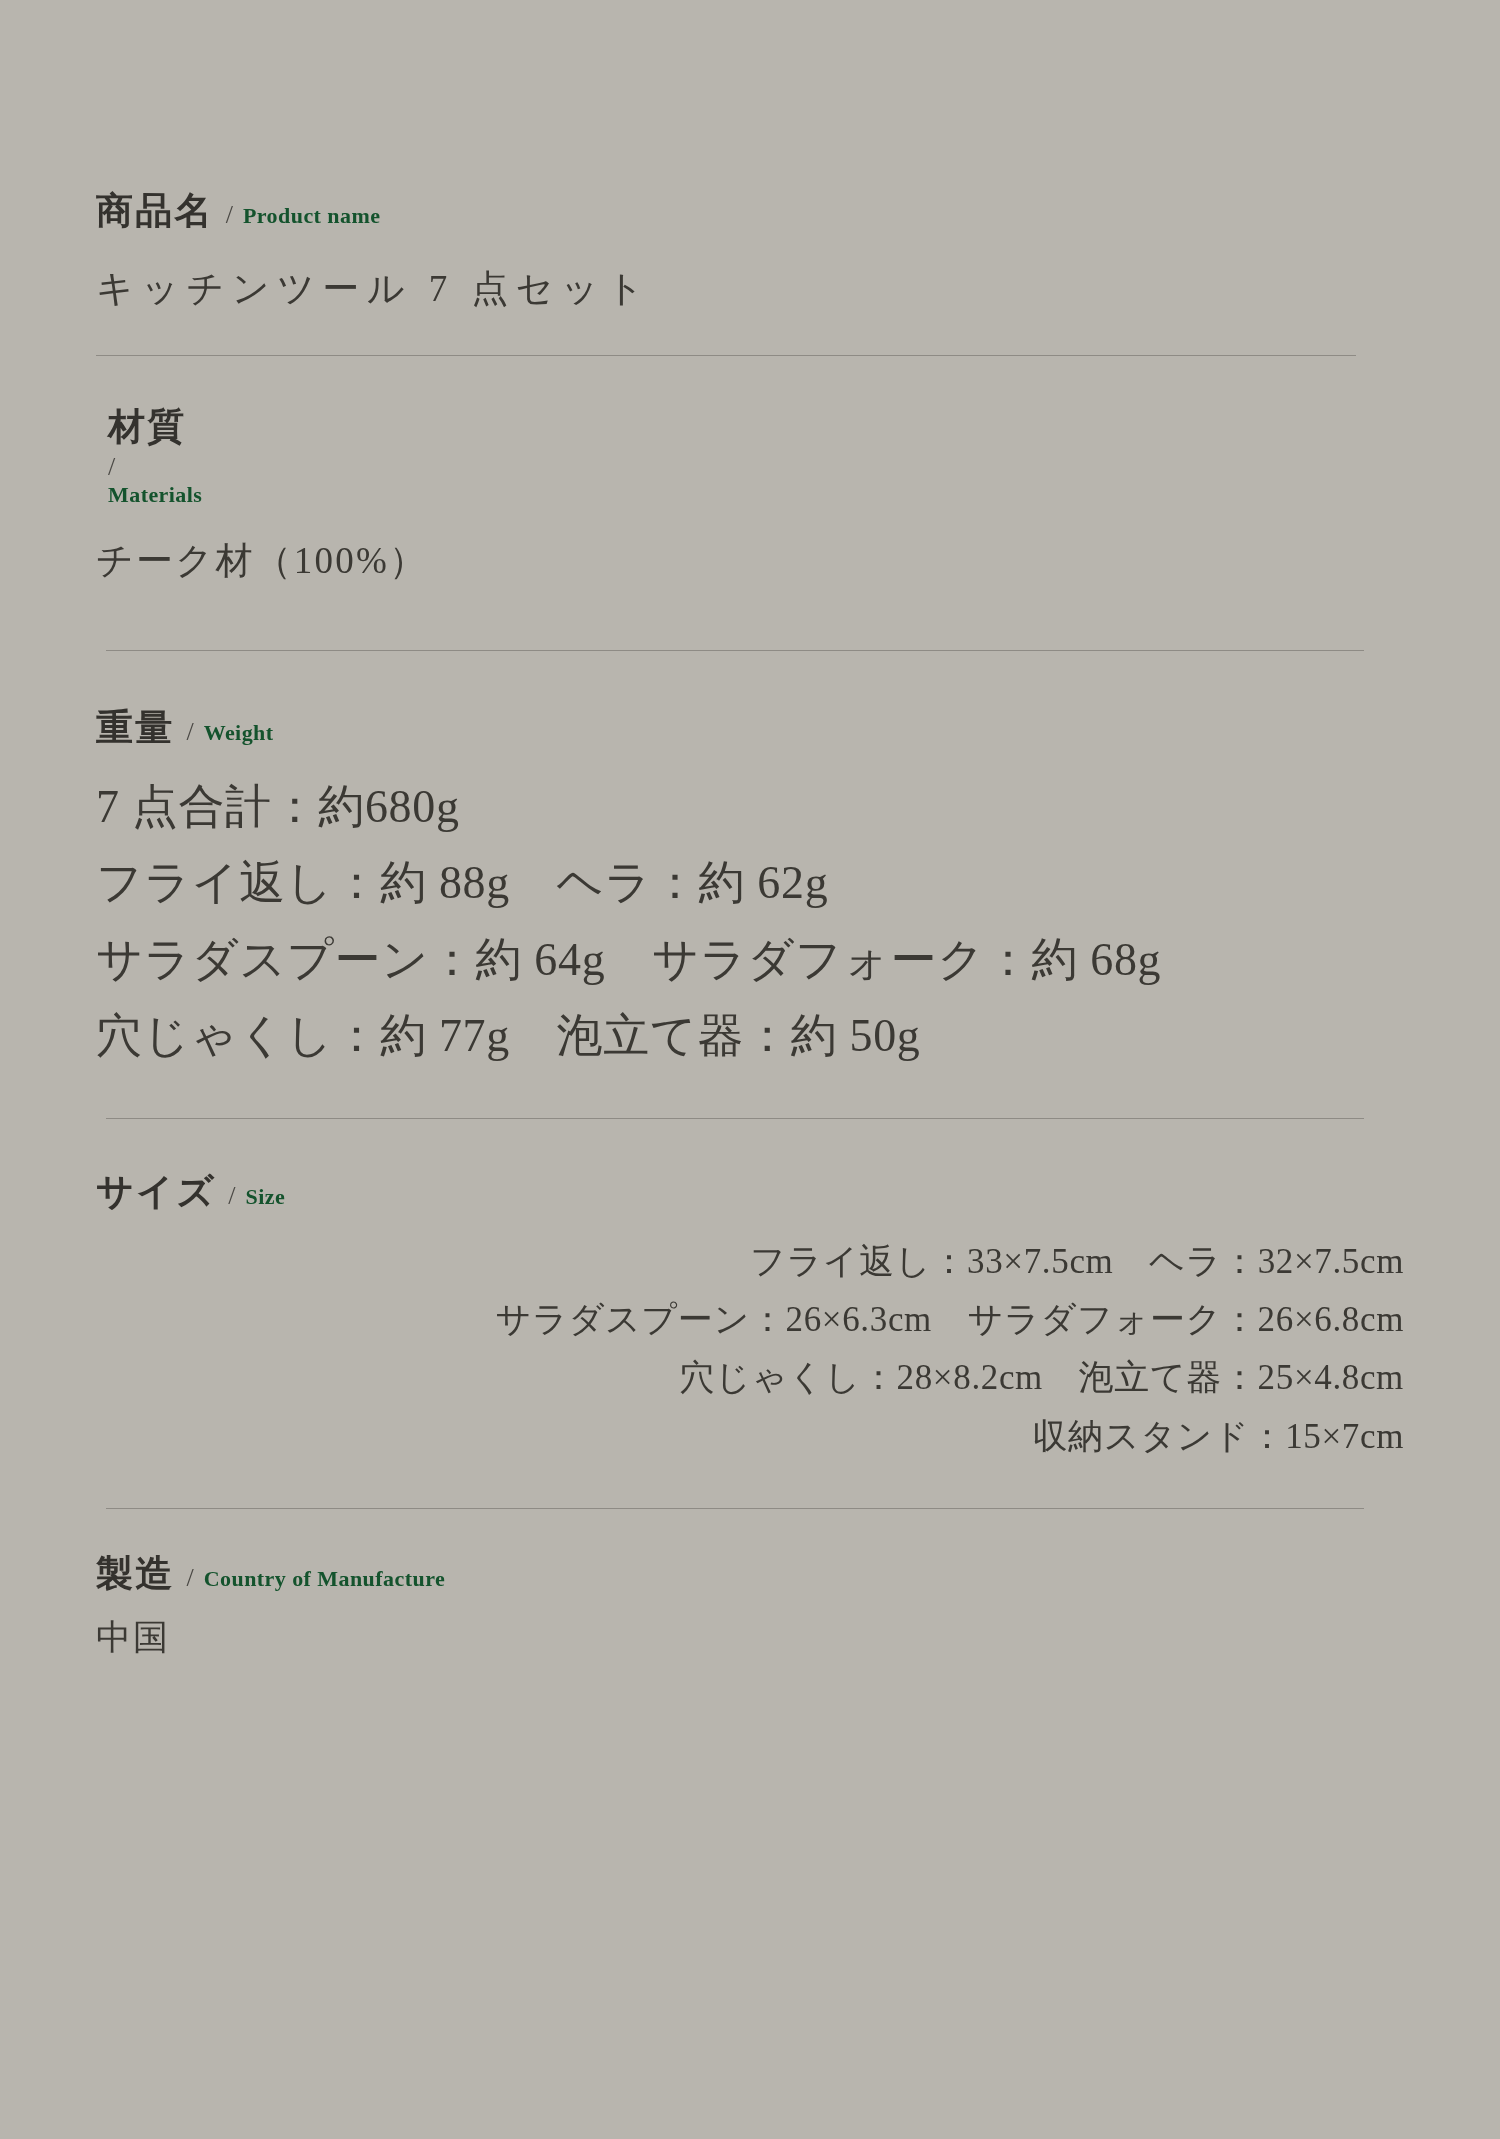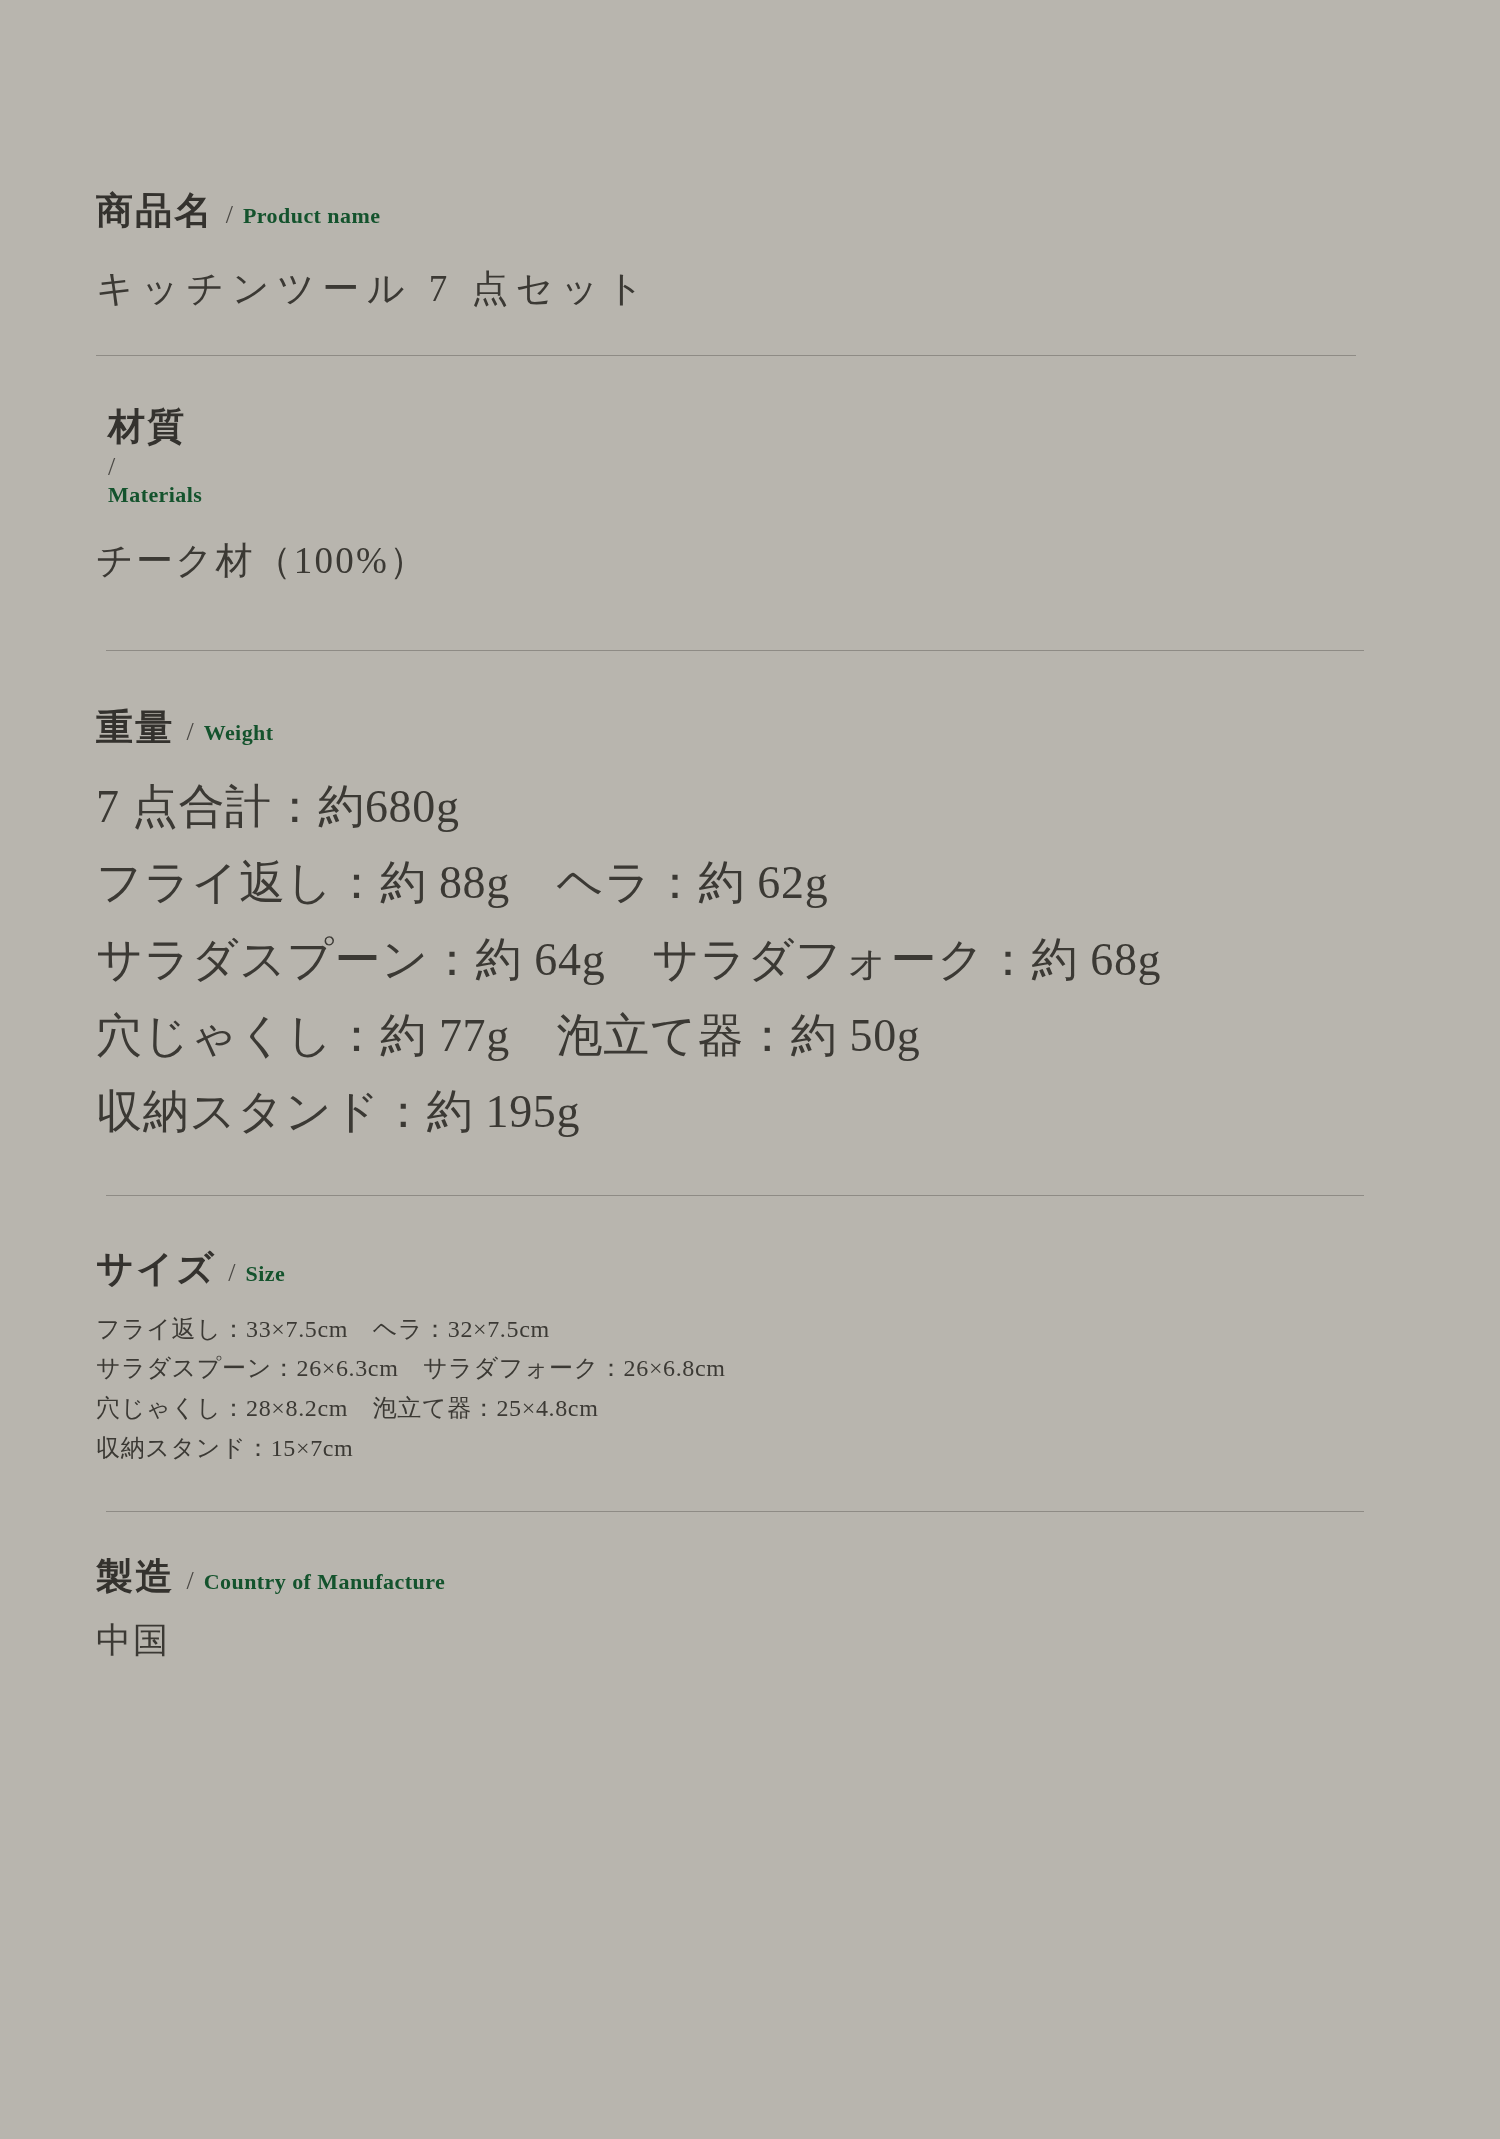--- a/index.html
+++ b/index.html
@@ -67,21 +67,21 @@
   .b-name .spec-line { font-size: 37px; letter-spacing: 0.20em; }
 
   .b-mat .spec-head { margin-top: 0; flex-direction: column; }
   .b-mat .spec-body { margin-top: 22px; }
   .b-mat .spec-line { font-size: 37px; letter-spacing: 0.06em; }
 
   .b-weight .spec-body { margin-top: 16px; }
   .b-weight .spec-line { font-size: 46px; line-height: 1.66; }
 
   .b-size .spec-body { margin-top: 16px; }
-  .b-size .spec-line { font-size: 24px; line-height: 1.66; }
+  .b-size .spec-line { font-size: 35px; line-height: 1.66; text-align: right; }
 
   .b-country .spec-body { margin-top: 10px; }
   .b-country .spec-line { font-size: 35px; letter-spacing: 0.06em; }
 
   .rule {
     height: 1px;
     background: #8e8b85;
     border: 0;
     margin: 0;
   }
@@ -138,21 +138,20 @@
       <div class="spec-head">
         <span class="jp">重量</span>
         <span class="slash">/</span>
         <span class="en">Weight</span>
       </div>
       <div class="spec-body">
         <div class="spec-line">7 点合計：約680g</div>
         <div class="spec-line">フライ返し：約 88g　ヘラ：約 62g</div>
         <div class="spec-line">サラダスプーン：約 64g　サラダフォーク：約 68g</div>
         <div class="spec-line">穴じゃくし：約 77g　泡立て器：約 50g</div>
-        <div class="spec-line">収納スタンド：約 195g</div>
       </div>
     </section>
 
     <div class="gap-d"></div>
     <hr class="rule inset">
     <div class="gap-e"></div>
 
     <section class="spec-block b-size">
       <div class="spec-head">
         <span class="jp">サイズ</span>

